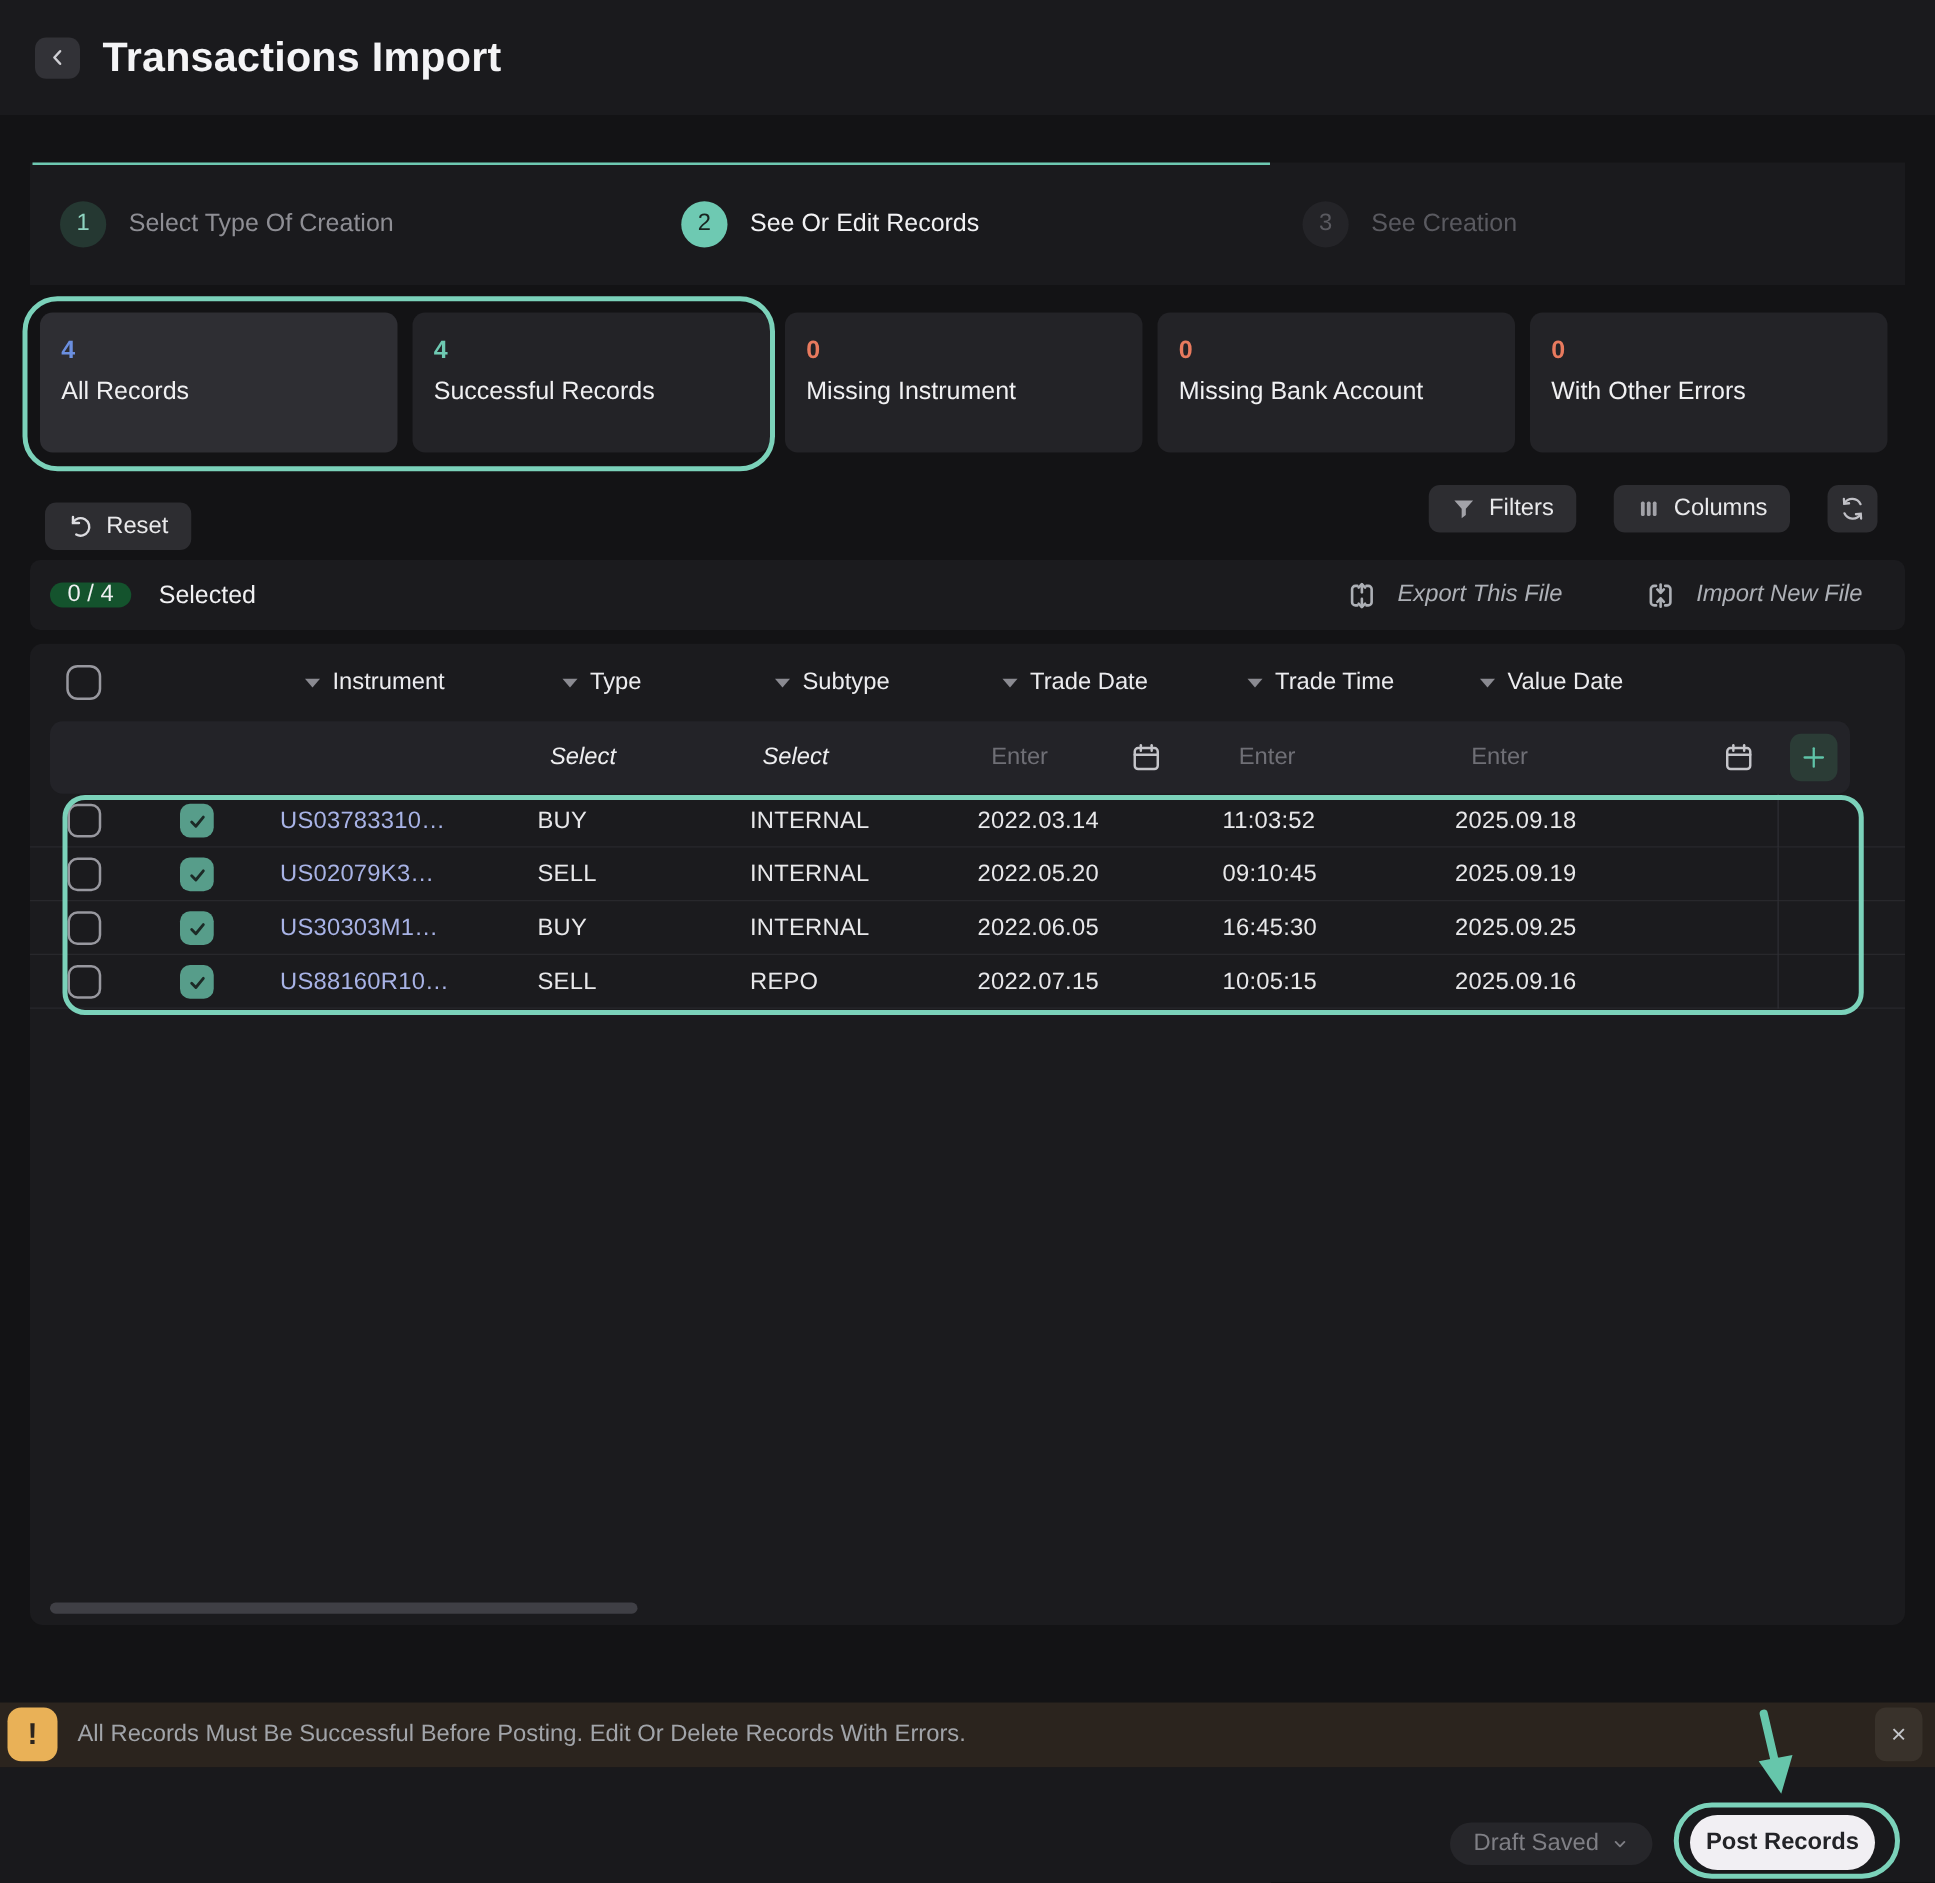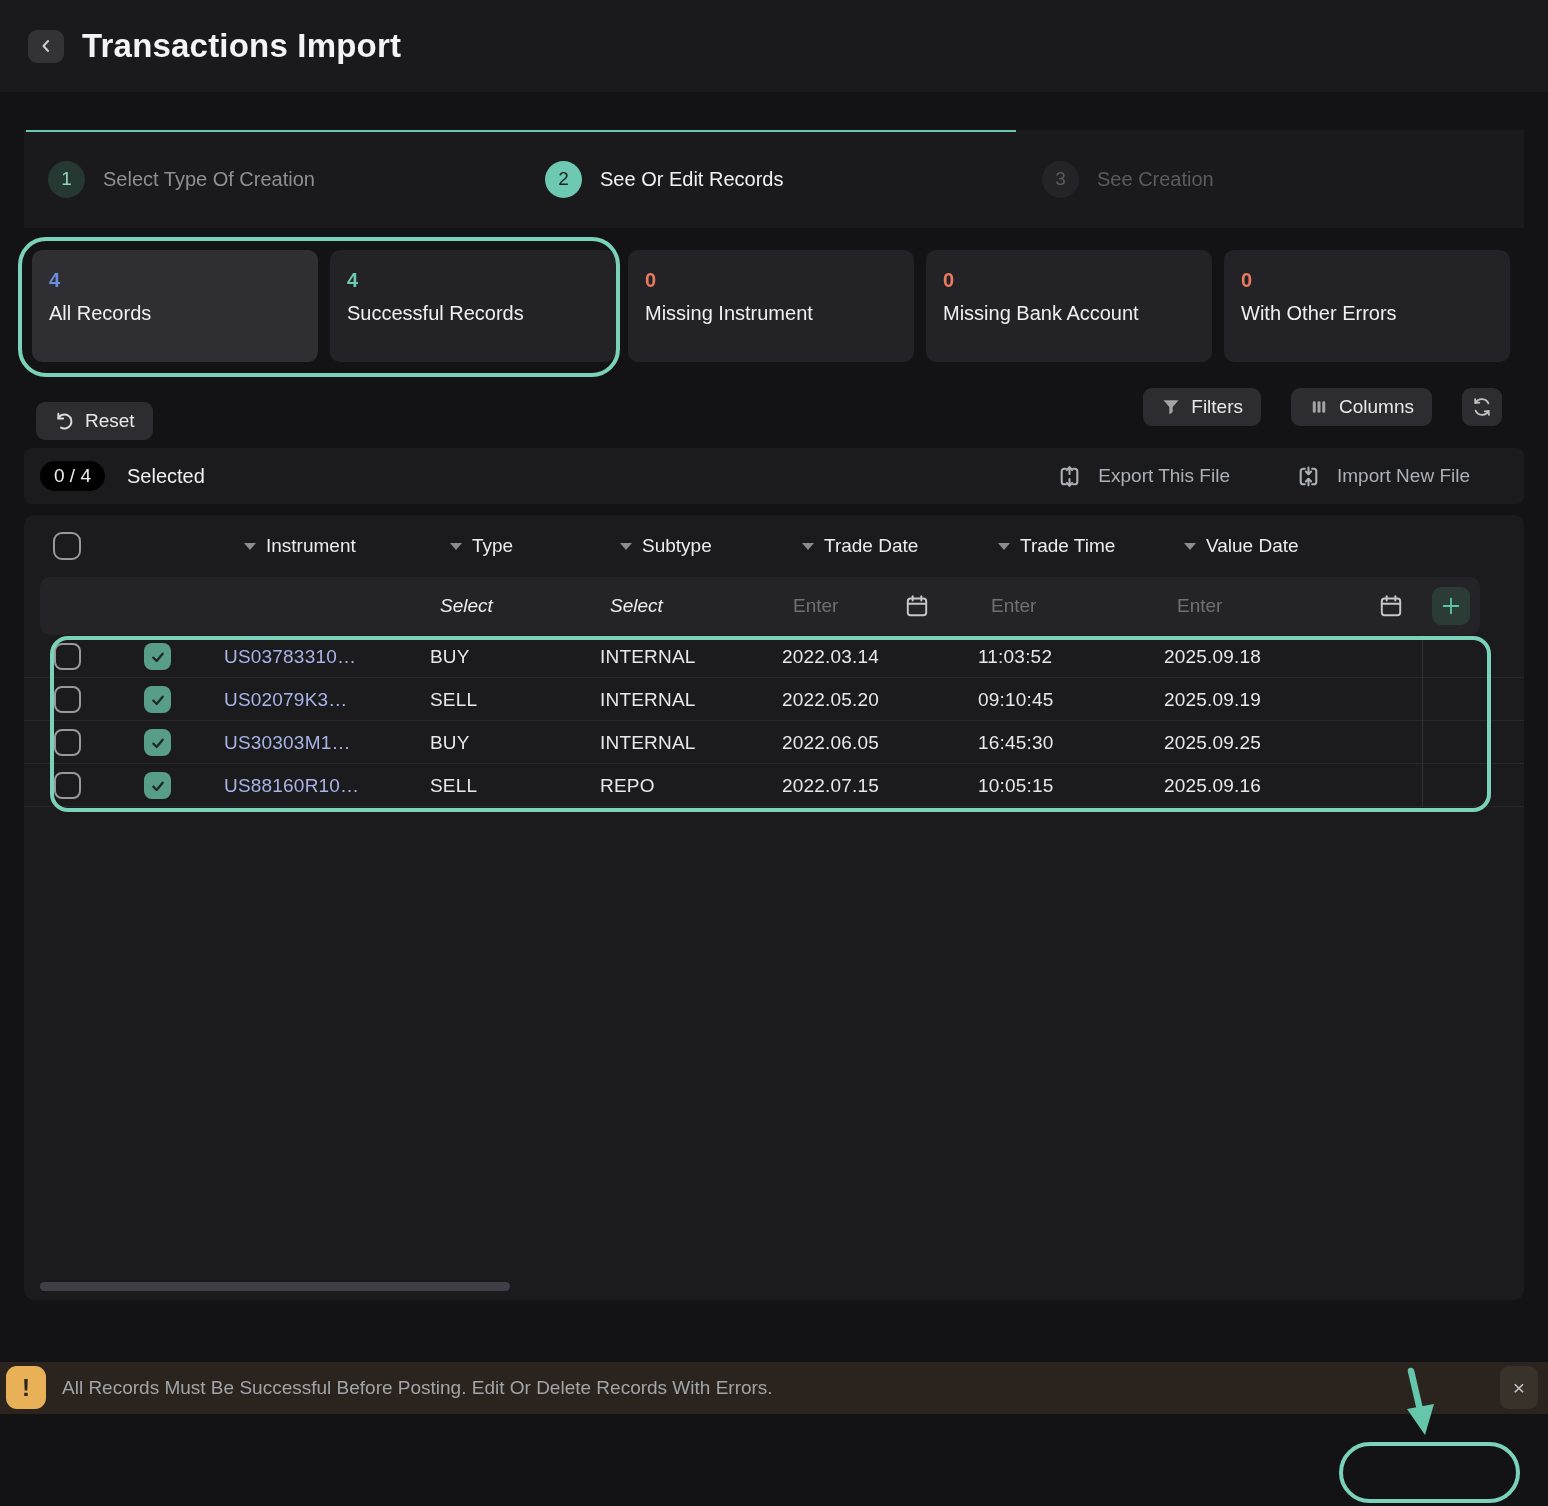--- a/index.html
+++ b/index.html
@@ -46,24 +46,24 @@
   .btn { height:38px; background:#2d2d31; border-radius:9px; display:flex; align-items:center;
     padding:0 18px; gap:10px; font-size:19px; color:#e9e9eb; cursor:pointer; }
   .reset-btn { margin-left:12px;margin-top:28px; }
   .toolbar-right { margin-left:auto; margin-right:22px; display:flex; gap:30px; }
   .icon-btn { width:40px; height:38px; background:#2d2d31; border-radius:9px;
     display:flex; align-items:center; justify-content:center; cursor:pointer; }
 
   
   .selbar { position:absolute; left:24px; top:448px; width:1500px; height:56px;
     background:#1b1b1e; border-radius:8px; display:flex; align-items:center; }
-  .sel-pill { margin-left:16px; height:30px; padding:0 14px; background:#000000; border-radius:17px;
+  .sel-pill { margin-left:16px; height:20px; padding:0 14px; background:#14532d; border-radius:17px;
     display:flex; align-items:center; font-size:19px; color:#f0f0f2; }
   .sel-label { margin-left:22px; font-size:20px; color:#f0f0f2; }
-  .selbar-right { margin-left:auto; margin-right:54px; display:flex; align-items:center; gap:26px; }
+  .selbar-right { margin-left:auto; margin-right:34px; display:flex; align-items:center; gap:26px;font-style:italic; }
   .file-action { display:flex; align-items:center; gap:16px; font-size:19px; color:#adb0b6; cursor:pointer; }
   .file-gap { width:14px; }
 
   
   .table-wrap { position:absolute; left:24px; top:515px; width:1500px; height:785px;
     background:#1b1b1e; border-radius:10px; overflow:hidden; }
   .grid-row { display:grid; grid-template-columns:86px 114px 206px 170px 182px 196px 186px 198px 60px 1fr; }
   .thead { height:62px; align-items:center; }
   .th { display:flex; align-items:center; gap:10px; padding-left:20px; font-size:19px; color:#ececef; cursor:pointer; }
   .tri { width:0; height:0; border-left:6px solid transparent; border-right:6px solid transparent;
@@ -407,20 +407,31 @@
   </div>
 
   <div class="banner">
     <div class="warn-ico">!</div>
     <div class="banner-text">All Records Must Be Successful Before Posting. Edit Or Delete Records With Errors.</div>
     <div class="banner-close">
       <span>×</span>
     </div>
   </div>
 
+  <div class="app-footer">
+    <div class="draft-btn">
+      <span>Draft Saved</span>
+      <span>
+        <svg width="14" height="14" viewBox="0 0 24 24" fill="none" stroke="#7f7f85" stroke-width="2.6" stroke-linecap="round" stroke-linejoin="round">
+            <polyline points="6,9.5 12,15.5 18,9.5"></polyline>
+          </svg>
+      </span>
+    </div>
+    <div class="post-btn">Post Records</div>
+  </div>
 
   <div class="ann ann-cards"></div>
   <div class="ann ann-rows"></div>
   <div class="ann ann-post"></div>
   <svg class="ann-arrow" viewBox="0 0 60 78">
     <path d="M19 5 L29 48" stroke="#66c6ab" stroke-width="6.5" fill="none" stroke-linecap="round"></path>
     <polygon points="15,43 42,38 33,69" fill="#66c6ab"></polygon>
   </svg>
 
 </div>

